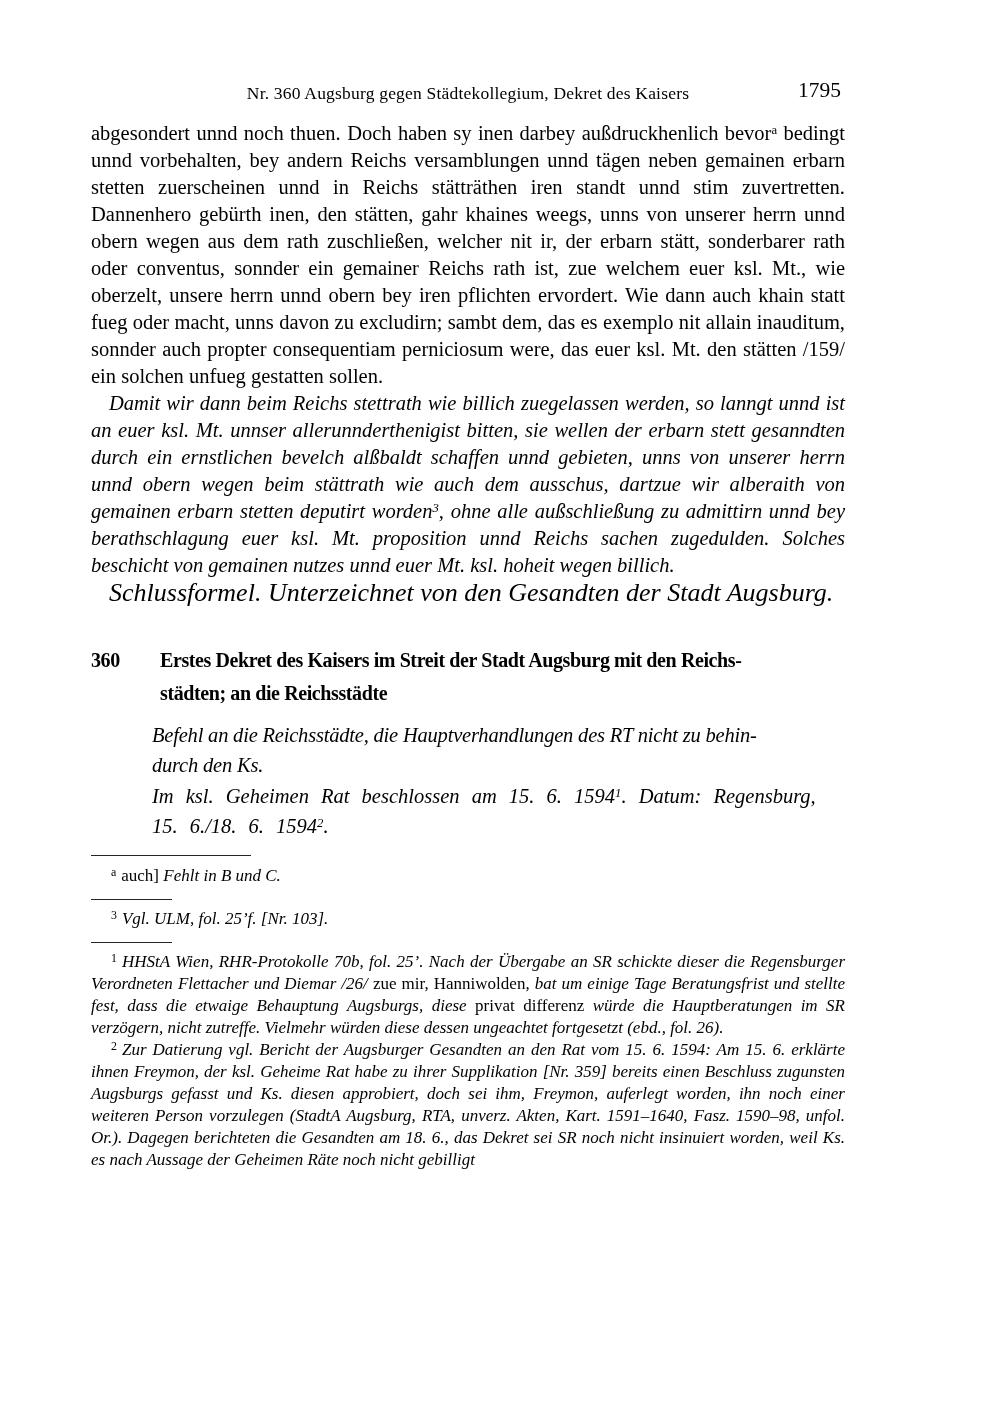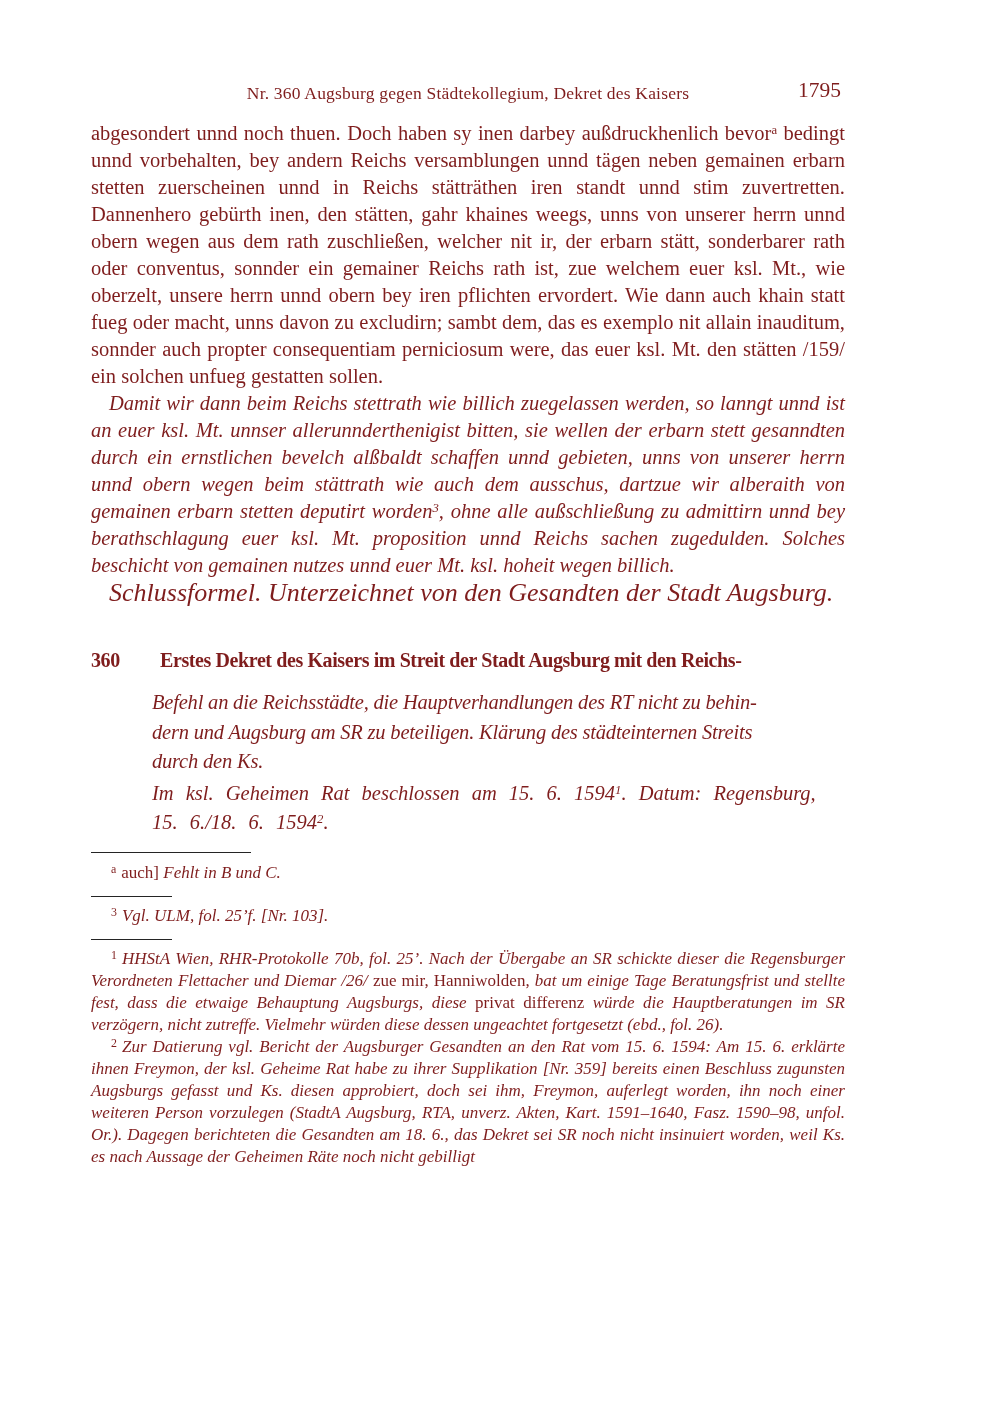--- a/index.html
+++ b/index.html
@@ -5,21 +5,21 @@
   html, body {
     margin: 0;
     padding: 0;
     background: #ffffff;
   }
   .page {
     position: relative;
     width: 1004px;
     height: 1418px;
     background: #ffffff;
-    color: #7f1d1d;
+    color: #000000;
     font-family: "Liberation Serif", serif;
     overflow: hidden;
   }
   .content {
     position: absolute;
     left: 91px;
     top: 82px;
     width: 754px;
   }
 
@@ -136,26 +136,26 @@
     <p class="body-p"><span>abgesondert unnd noch thuen. Doch haben sy inen darbey außdruckhenlich bevor</span><sup class="note-ref">a</sup><span> bedingt unnd vorbehalten, bey andern Reichs versamblungen unnd tägen neben gemainen erbarn stetten zuerscheinen unnd in Reichs stätträthen iren standt unnd stim zuvertretten. Dannenhero gebürth inen, den stätten, gahr khaines weegs, unns von unserer herrn unnd obern wegen aus dem rath zuschließen, welcher nit ir, der erbarn stätt, sonderbarer rath oder conventus, sonnder ein gemainer Reichs rath ist, zue welchem euer ksl. Mt., wie oberzelt, unsere herrn unnd obern bey iren pflichten ervordert. Wie dann auch khain statt fueg oder macht, unns davon zu excludirn; sambt dem, das es exemplo nit allain inauditum, sonnder auch propter consequentiam perniciosum were, das euer ksl. Mt. den stätten /159/ ein solchen unfueg gestatten sollen.</span></p>
 
     <p class="body-p indent"><span>Damit wir dann beim Reichs stettrath wie billich zuegelassen werden, so lanngt unnd ist an euer ksl. Mt. unnser allerunnderthenigist bitten, sie wellen der erbarn stett gesanndten durch ein ernstlichen bevelch alßbaldt schaffen unnd gebieten, unns von unserer herrn unnd obern wegen beim stättrath wie auch dem ausschus, dartzue wir alberaith von gemainen erbarn stetten deputirt worden</span><sup class="note-ref">3</sup><span>, ohne alle außschließung zu admittirn unnd bey berathschlagung euer ksl. Mt. proposition unnd Reichs sachen zugedulden. Solches beschicht von gemainen nutzes unnd euer Mt. ksl. hoheit wegen billich.</span></p>
 
     <p class="closing-line">Schlussformel. Unterzeichnet von den Gesandten der Stadt Augsburg.</p>
 
     <div class="doc-heading">
       <div class="doc-number">360</div>
       <div class="doc-title">
         <div class="title-line">Erstes Dekret des Kaisers im Streit der Stadt Augsburg mit den Reichs-</div>
+        <div class="title-line">städten; an die Reichsstädte</div>
       </div>
     </div>
 
     <div class="doc-summary">
       <div class="sum-line">Befehl an die Reichsstädte, die Hauptverhandlungen des RT nicht zu behin-</div>
-      <div class="sum-line">dern und Augsburg am SR zu beteiligen. Klärung des städteinternen Streits</div>
       <div class="sum-line">durch den Ks.</div>
     </div>
 
     <p class="doc-dating"><span>Im ksl. Geheimen Rat beschlossen am 15. 6. 1594</span><sup class="note-ref">1</sup><span>. Datum: Regensburg,</span><br><span>15. 6./18. 6. 1594</span><sup class="note-ref">2</sup><span>.</span></p>
 
     <div class="fn-block">
       <hr class="fn-rule long">
       <p class="fn"><sup>a</sup><span class="roman">auch] </span><span class="italic">Fehlt in B und C.</span></p>
     </div>
 

